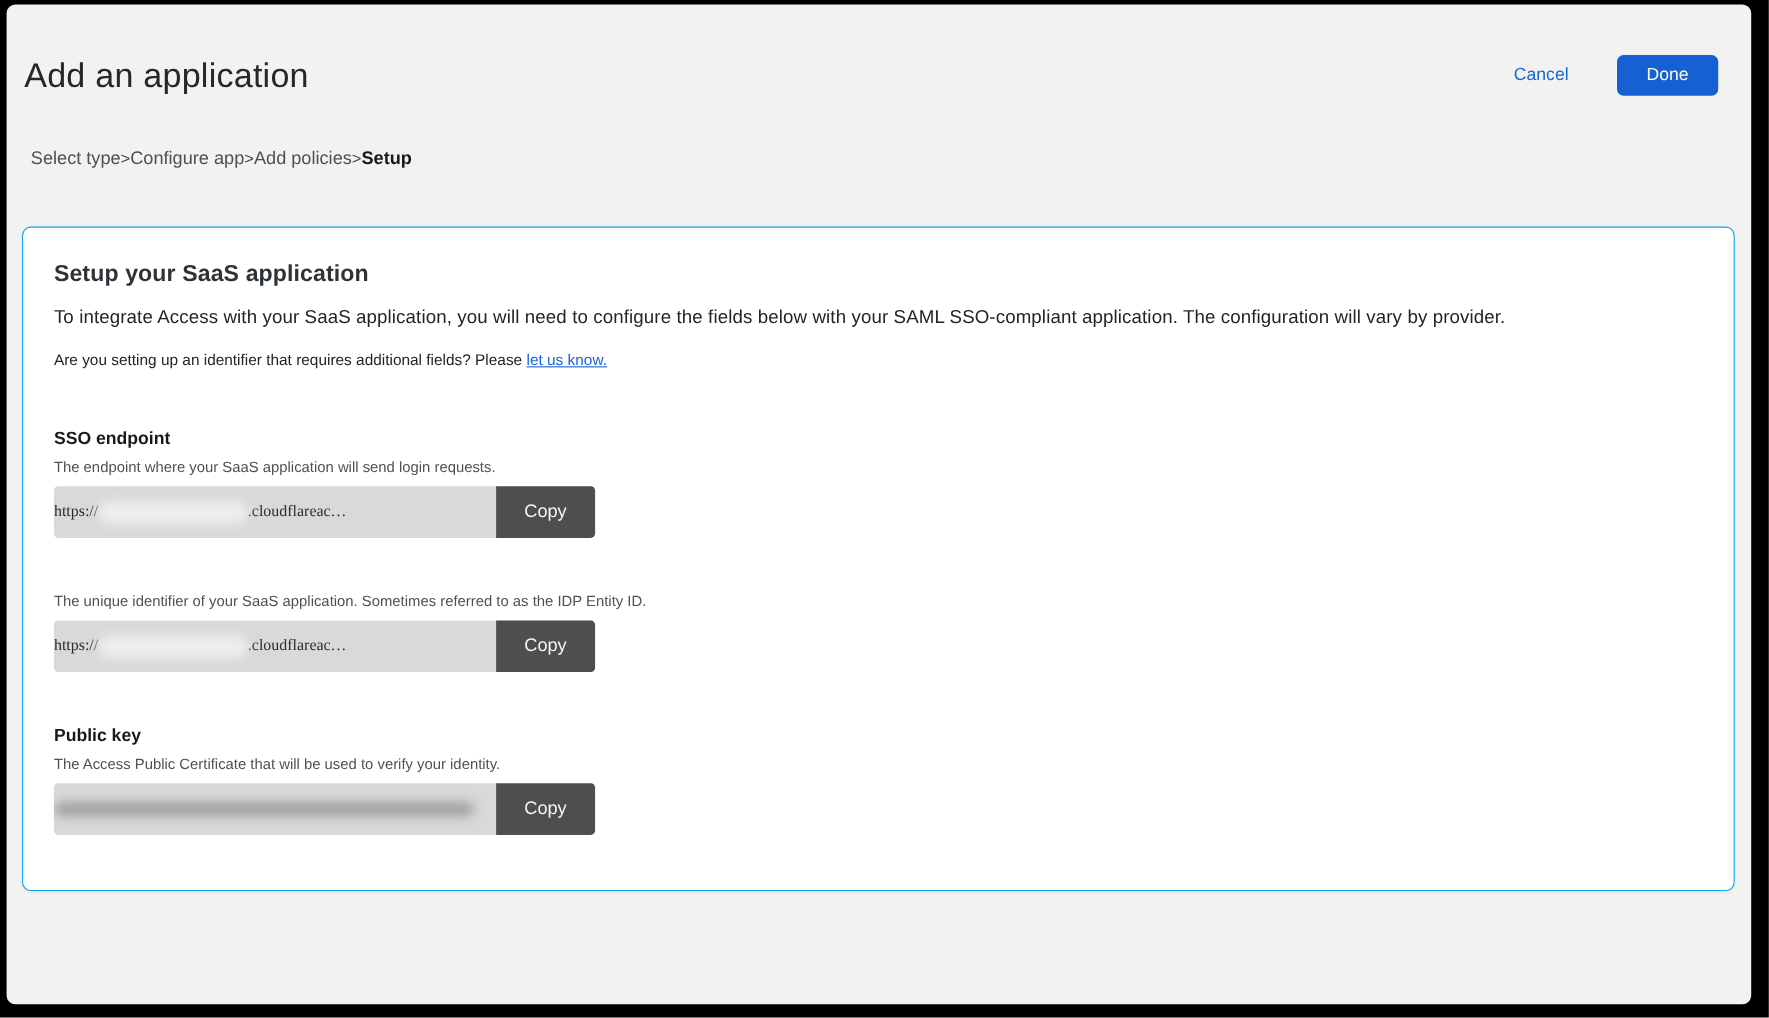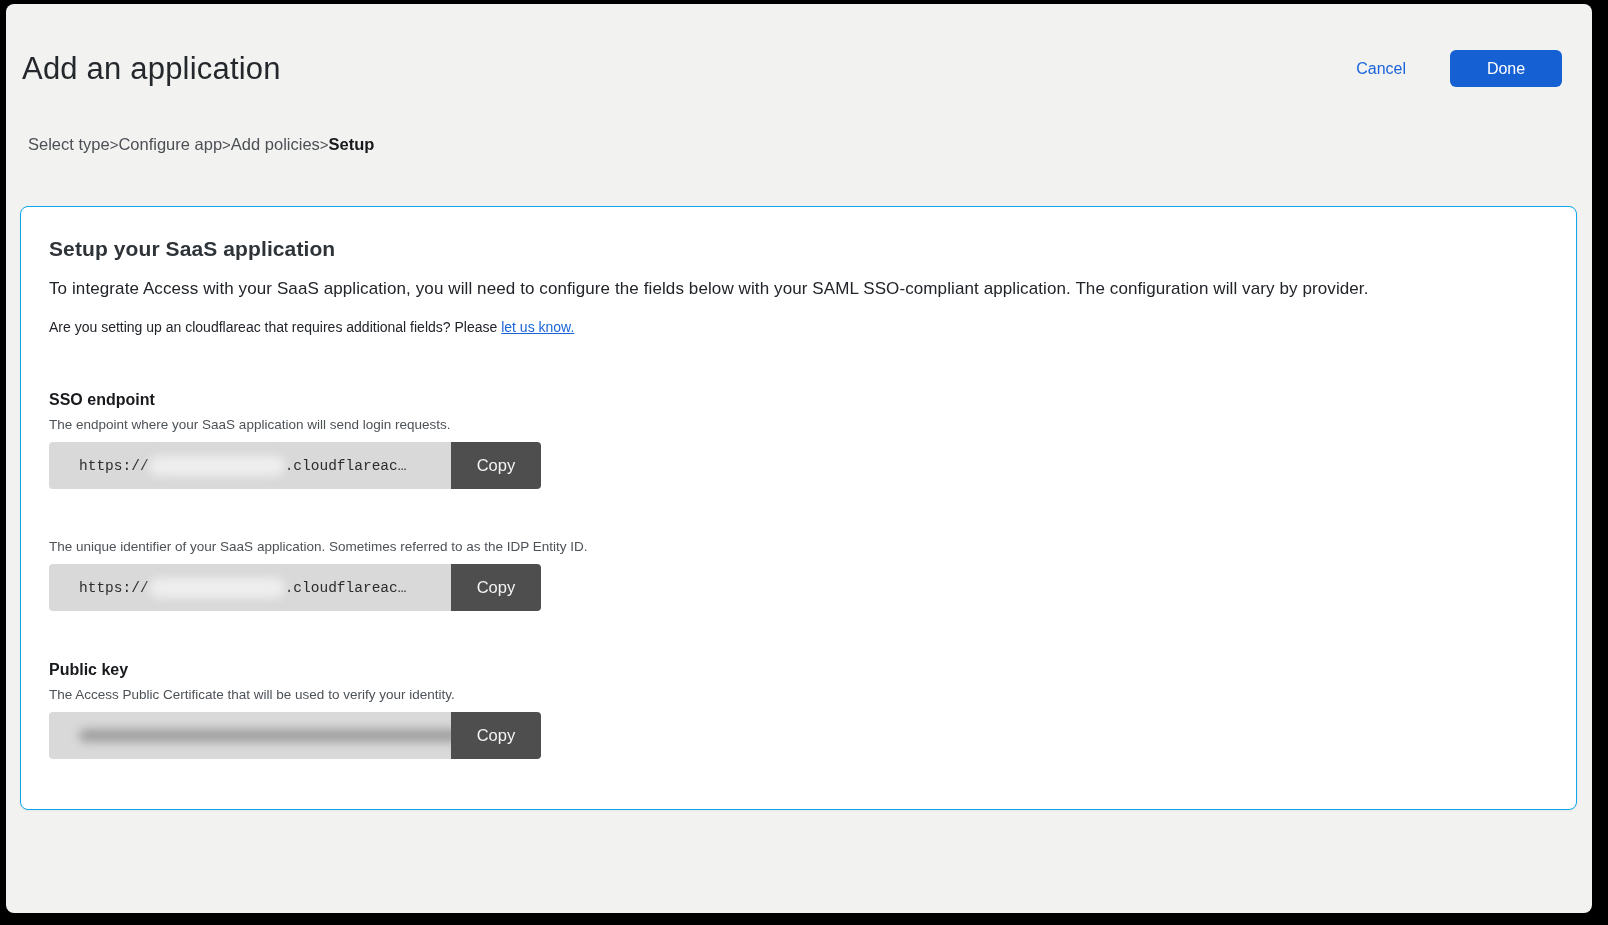--- a/index.html
+++ b/index.html
@@ -42,21 +42,21 @@
     margin-right: 44px;
     background: none; border: none;
     font-family: "Liberation Sans", sans-serif;
   }
   .done-btn {
     background: #1560d2;
     color: #ffffff;
     font-size: 16px;
     border: none;
     border-radius: 6px;
-    width: 112px;
+    width: 92px;
     height: 37px;
     cursor: pointer;
     font-family: "Liberation Sans", sans-serif;
   }
   
   .breadcrumb {
     display: flex;
     align-items: center;
     margin: 48px 0 0 22px;
     font-size: 16.5px;
@@ -115,22 +115,22 @@
     width: 492px;
     height: 47px;
   }
   .field-value {
     width: 410px;
     height: 47px;
     background: #d9d9d9;
     border-radius: 4px 0 0 4px;
     display: flex;
     align-items: center;
-    padding-left: 30px;
-    font-family: Liberation Mono, monospace;
+    padding-left: 0;
+    font-family: Liberation Serif, serif;
     font-size: 14.5px;
     color: #2c2c2c;
     white-space: nowrap;
     overflow: hidden;
   }
   .redact-mid {
     display: inline-block;
     width: 136px;
     height: 20px;
     background: #efeeee;
@@ -178,21 +178,21 @@
     <span class="crumb">Configure app</span>
     <span class="crumb-sep">&gt;</span>
     <span class="crumb">Add policies</span>
     <span class="crumb-sep">&gt;</span>
     <span class="crumb active">Setup</span>
   </nav>
 
   <section class="card">
     <h2 class="card-heading">Setup your SaaS application</h2>
     <p class="card-intro">To integrate Access with your SaaS application, you will need to configure the fields below with your SAML SSO-compliant application. The configuration will vary by provider.</p>
-    <p class="card-note"><span>Are you setting up an cloudflareac that requires additional fields? Please </span><a class="note-link">let us know.</a></p>
+    <p class="card-note"><span>Are you setting up an identifier that requires additional fields? Please </span><a class="note-link">let us know.</a></p>
 
     <div class="field-section first">
       <div class="field-label">SSO endpoint</div>
       <div class="field-desc">The endpoint where your SaaS application will send login requests.</div>
       <div class="field-row">
         <div class="field-value">
           <span>https://</span>
           <span class="redact-mid"></span>
           <span>.cloudflareac…</span>
         </div>

